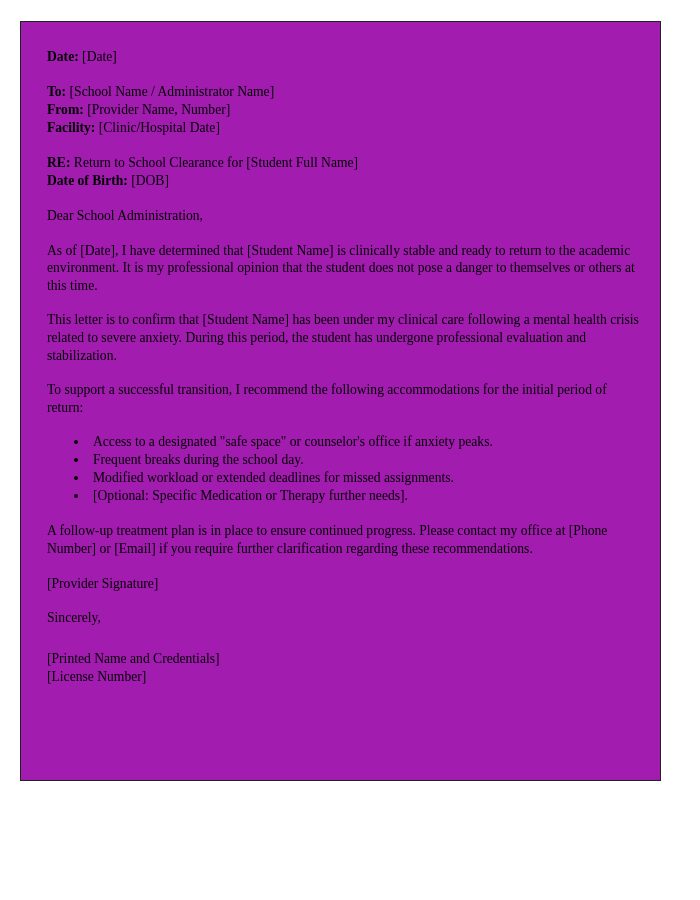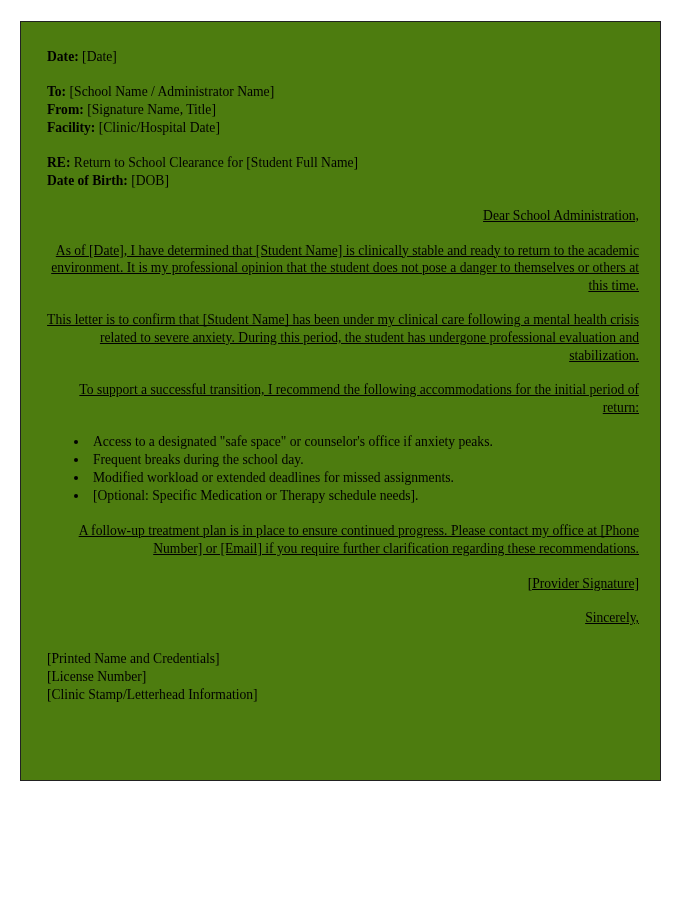--- a/index.html
+++ b/index.html
@@ -16,21 +16,21 @@
   }
 
   #page-frame {
     position: absolute;
     left: 20px;
     top: 21px;
     width: 641px;
     height: 760px;
     border: 1.5px solid #222222;
     box-sizing: border-box;
-    background: #4d7c0f;
+    background: #a21caf;
   }
 
   #letter {
     position: absolute;
     left: 26px;
     top: 26px;
     width: 592px;
   }
 
   .block {
@@ -43,23 +43,22 @@
 
   .line {
     font-size: 13.6px;
     line-height: 18px;
     white-space: normal;
   }
 
   .para {
     font-size: 13.6px;
     line-height: 17.6px;
-    text-align: right;
+    text-align: left;
     margin: 0;
-    text-decoration: underline;
   }
 
   .lbl {
     font-weight: bold;
   }
 
   ul.accommodations {
     margin: 0;
     padding: 0 0 0 42px;
     list-style-type: disc;
@@ -80,21 +79,21 @@
 
 <div id="page-frame">
   <div id="letter">
 
     <div class="block">
       <div class="line"><span class="lbl">Date:</span> <span>[Date]</span></div>
     </div>
 
     <div class="block">
       <div class="line"><span class="lbl">To:</span> <span>[School Name / Administrator Name]</span></div>
-      <div class="line"><span class="lbl">From:</span> <span>[Signature Name, Title]</span></div>
+      <div class="line"><span class="lbl">From:</span> <span>[Provider Name, Number]</span></div>
       <div class="line"><span class="lbl">Facility:</span> <span>[Clinic/Hospital Date]</span></div>
     </div>
 
     <div class="block">
       <div class="line"><span class="lbl">RE:</span> <span>Return to School Clearance for [Student Full Name]</span></div>
       <div class="line"><span class="lbl">Date of Birth:</span> <span>[DOB]</span></div>
     </div>
 
     <div class="block">
       <p class="para">Dear School Administration,</p>
@@ -110,36 +109,35 @@
 
     <div class="block">
       <p class="para">To support a successful transition, I recommend the following accommodations for the initial period of return:</p>
     </div>
 
     <div class="block">
       <ul class="accommodations">
         <li>Access to a designated "safe space" or counselor's office if anxiety peaks.</li>
         <li>Frequent breaks during the school day.</li>
         <li>Modified workload or extended deadlines for missed assignments.</li>
-        <li>[Optional: Specific Medication or Therapy schedule needs].</li>
+        <li>[Optional: Specific Medication or Therapy further needs].</li>
       </ul>
     </div>
 
     <div class="block">
       <p class="para">A follow-up treatment plan is in place to ensure continued progress. Please contact my office at [Phone Number] or [Email] if you require further clarification regarding these recommendations.</p>
     </div>
 
     <div class="block">
       <p class="para">[Provider Signature]</p>
     </div>
 
     <div class="block">
       <p class="para">Sincerely,</p>
     </div>
 
     <div class="block">
       <div class="sig-line">[Printed Name and Credentials]</div>
       <div class="sig-line">[License Number]</div>
-      <div class="sig-line">[Clinic Stamp/Letterhead Information]</div>
     </div>
 
   </div>
 </div>
 
 </body></html>

